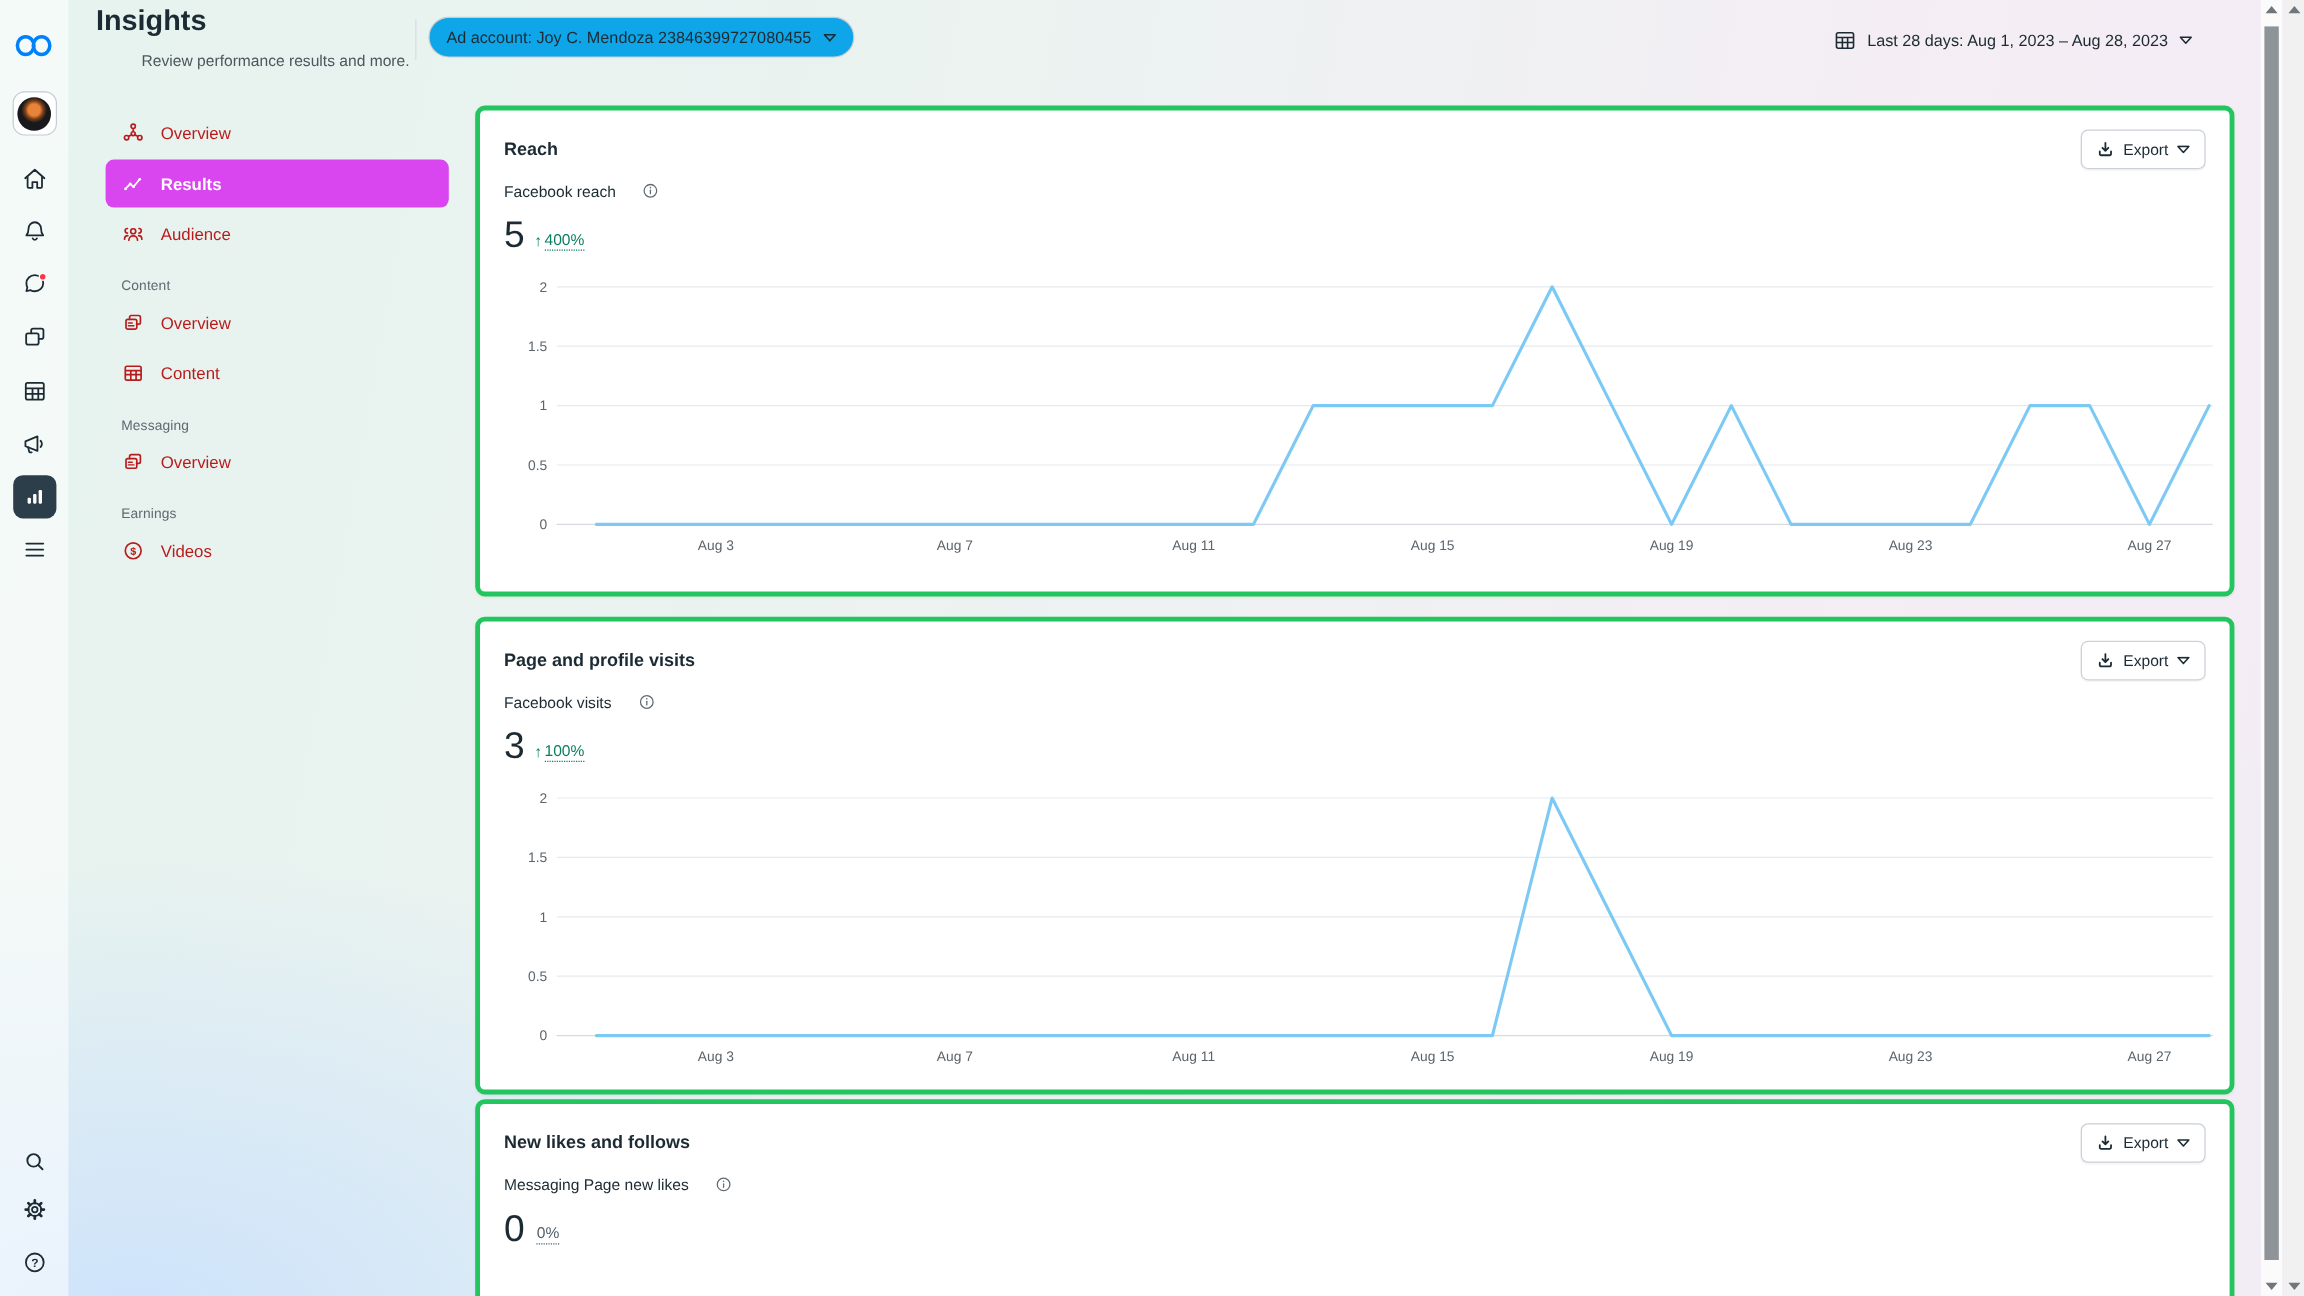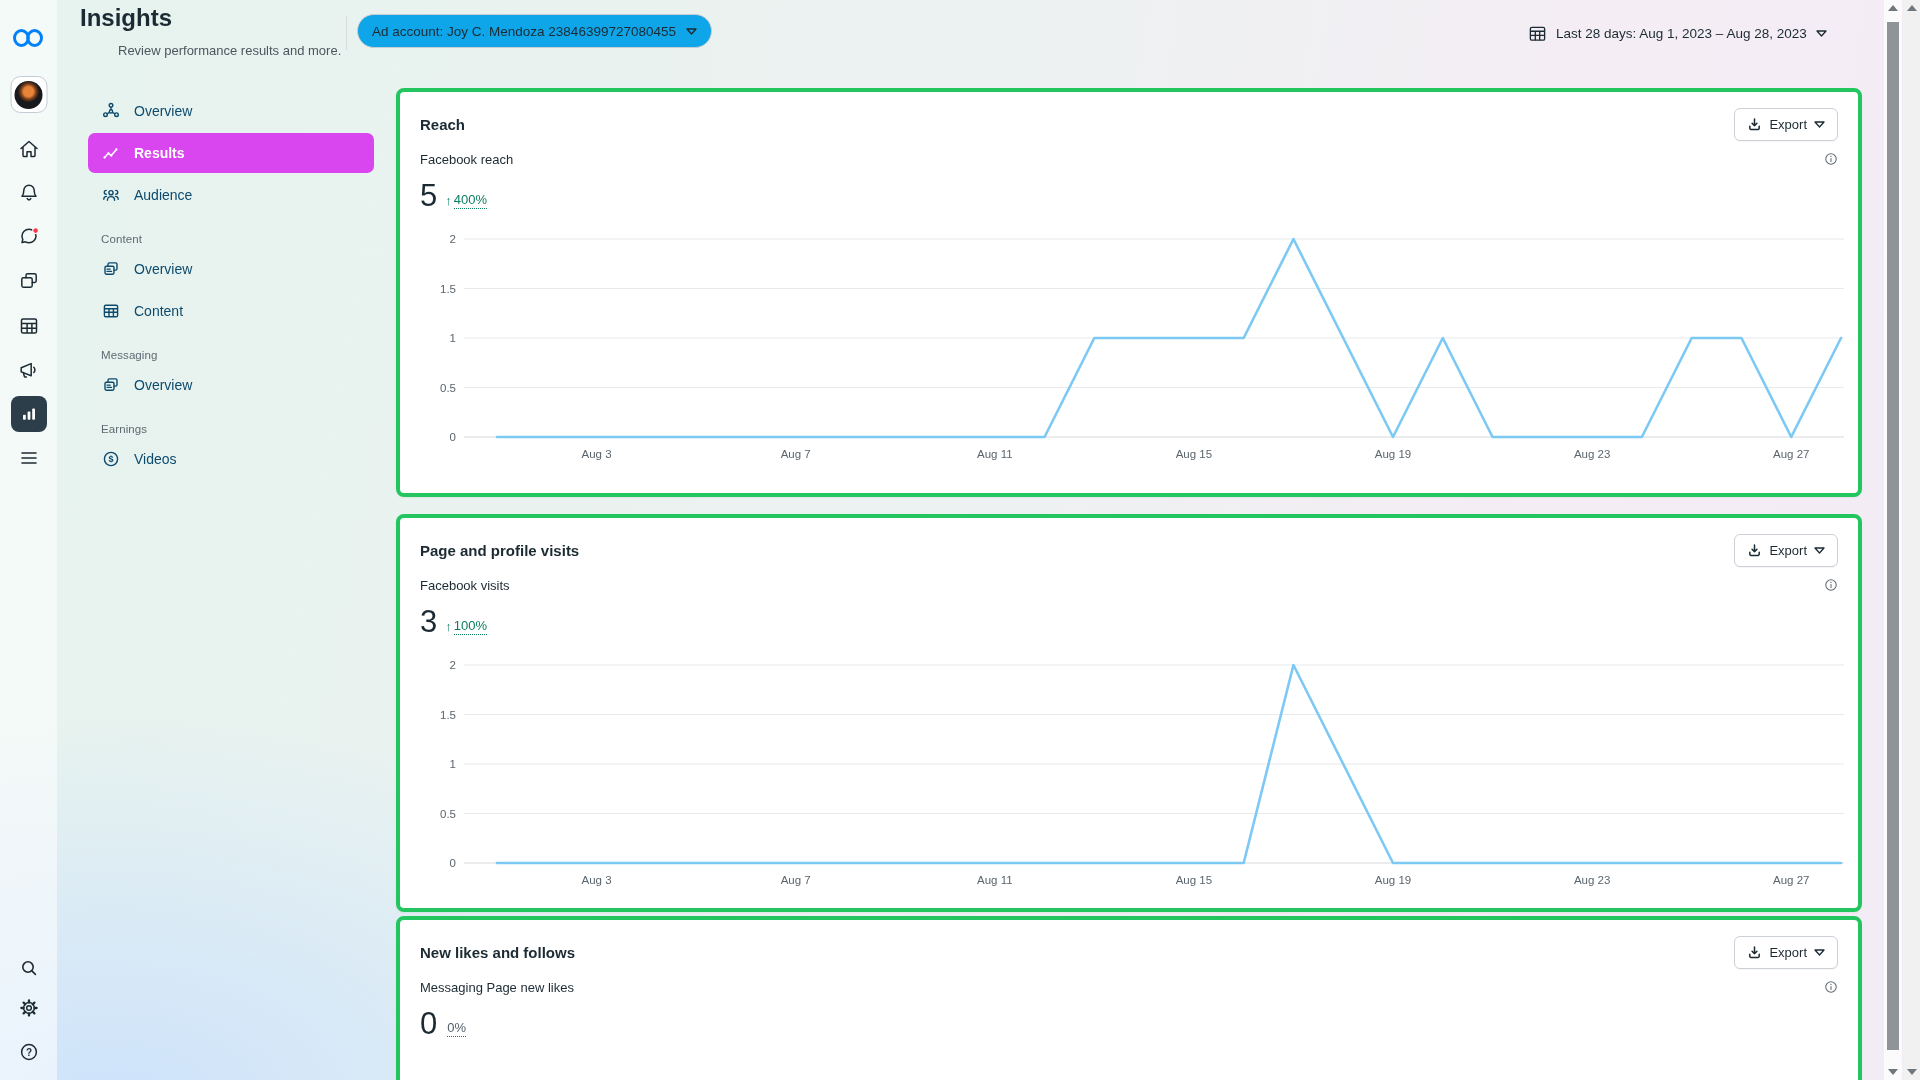--- a/index.html
+++ b/index.html
@@ -26,21 +26,21 @@
                  width:37px; height:37px; border:1.5px solid #c3ccd5; border-radius:10px;
                  display:flex; align-items:center; justify-content:center; background:#fff; }
   .avatar { width:28px; height:28px; border-radius:50%;
             background:radial-gradient(circle at 50% 38%, #e8833a 0 22%, #7c3f17 34%, #17191d 48%); }
   .meta-logo { position:absolute; left:11px; top:27px; }
 
   
   .sidebar { position:absolute; left:57px; top:0; width:335px; height:1080px; }
   .side-list { position:absolute; left:31px; top:91px; width:286px; }
   .side-item { height:40px; margin-bottom:2px; border-radius:7px; display:flex; align-items:center;
-               gap:13px; padding:0 13px; font-size:14px; color:#0c4a6e; cursor:pointer; }
+               gap:13px; padding:0 13px; font-size:14px; color:#b91c1c; cursor:pointer; }
   .side-item svg { width:20px; height:20px; flex:none; }
   .side-item.sel { background:#d946ef; color:#fff; font-weight:bold; }
   .side-section { font-size:11.5px; color:#5f6a72; margin:18px 0 4px 13px; letter-spacing:.1px; }
   .collapse-btn { position:absolute; left:340px; top:1016px; width:26px; height:26px; color:#3a4a55; cursor:pointer; }
 
   
   .page-title { position:absolute; left:80px; top:4px; font-size:24px; font-weight:bold; }
   .page-sub   { position:absolute; left:80px; top:43px; font-size:13px; color:#4c565e;margin-left:38px; }
   .head-divider { position:absolute; left:346px; top:16px; width:1px; height:34px; background:#d7dce1; }
   .acct-pill { position:absolute; left:357px; top:14px; height:34px; border:1px solid #c7cdd3;
@@ -51,21 +51,21 @@
   .tri { width:11px; height:7px; }
 
   
   .card { position:absolute; left:396px; width:1466px; background:#fff; border:4px solid #22c55e;
           border-radius:8px; box-shadow:0 1px 2px rgba(0,0,0,.05); padding:16px 20px; }
   .card-head { display:flex; align-items:center; justify-content:space-between; height:33px; }
   .card-title { font-size:15px; font-weight:bold; }
   .export-btn { height:33px; display:flex; align-items:center; gap:7px; padding:0 12px;
                 border:1px solid #cbd1d7; border-radius:6px; background:#fff; font-size:13px;
                 color:#1c2b33; cursor:pointer; box-shadow:0 1px 1px rgba(0,0,0,.04); }
-  .metric-row { margin-top:10px; height:16px; display:flex; align-items:center; gap:22px; font-size:13px;justify-content:space-between; }
+  .metric-row { margin-top:10px; height:16px; display:flex; align-items:center; gap:22px; font-size:13px; }
   .info-ic { width:14px; height:14px; color:#5f6a72; cursor:pointer; }
   .value-row { margin-top:10px; height:36px; display:flex; align-items:flex-end; gap:8px; }
   .big-num { font-size:31px; font-weight:400; line-height:34px; }
   .delta { display:flex; align-items:center; gap:2px; font-size:13px; color:#0b7e60; padding-bottom:4px; }
   .delta .pct { border-bottom:1px dotted #0b7e60; padding-bottom:1px; cursor:pointer; }
   .delta.flat { color:#52606a; }
   .delta.flat .pct { border-bottom-color:#52606a; }
   .chart-wrap { margin-top:13px; }
   .ticktext { font-size:11.5px; fill:#5b656d; }
 

